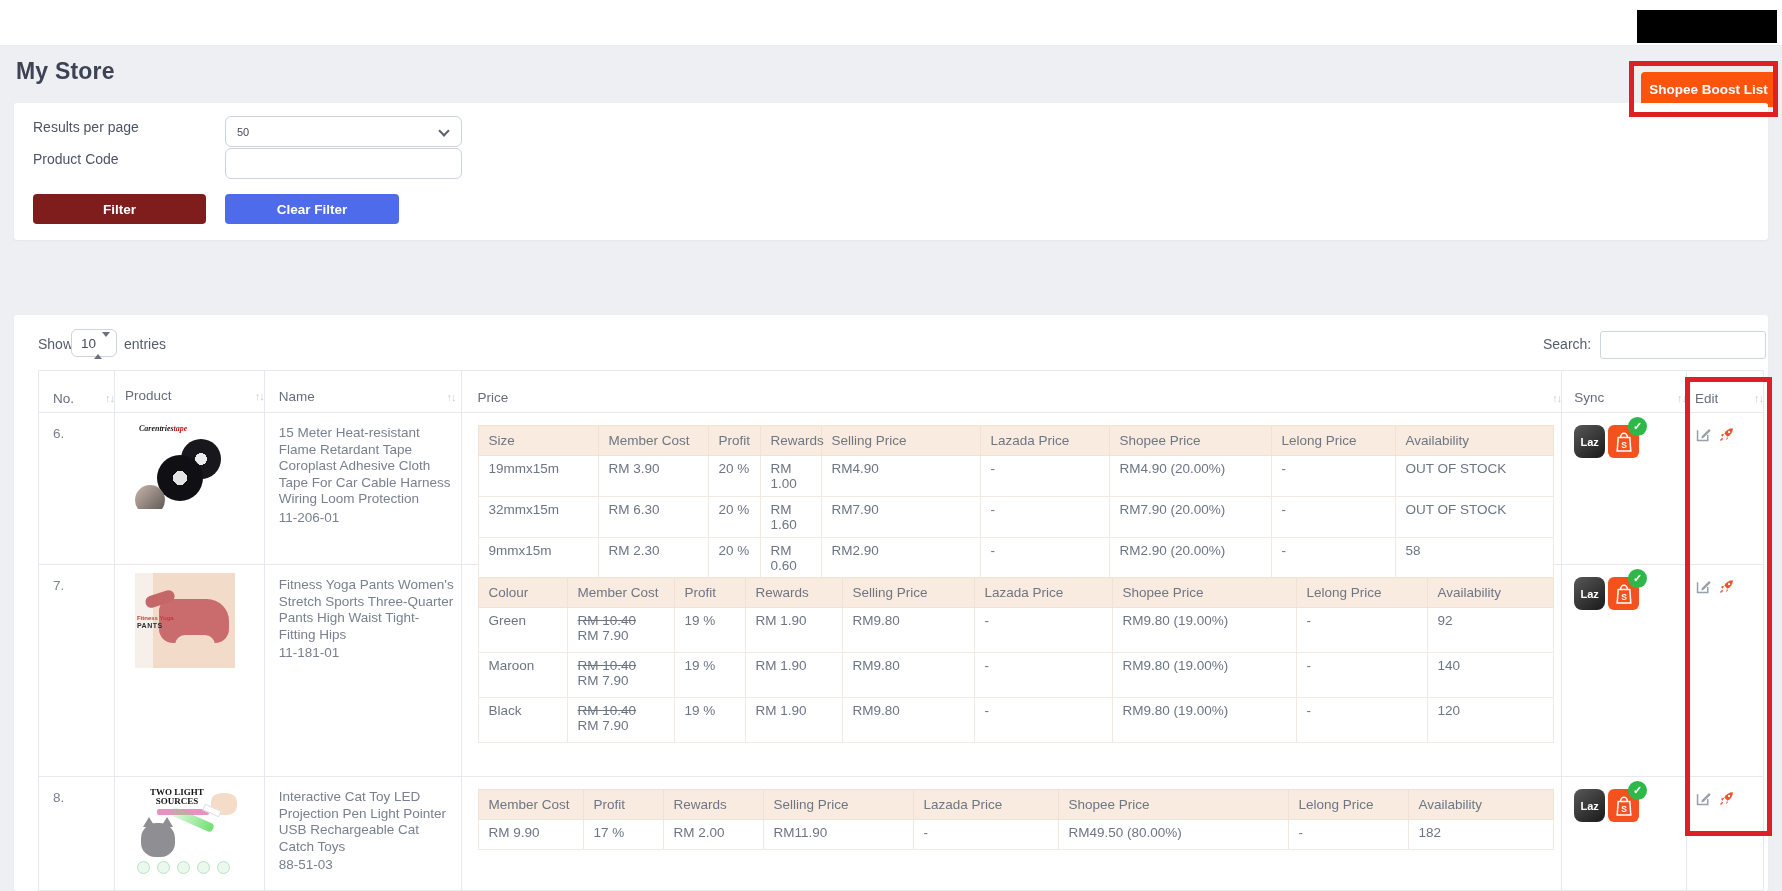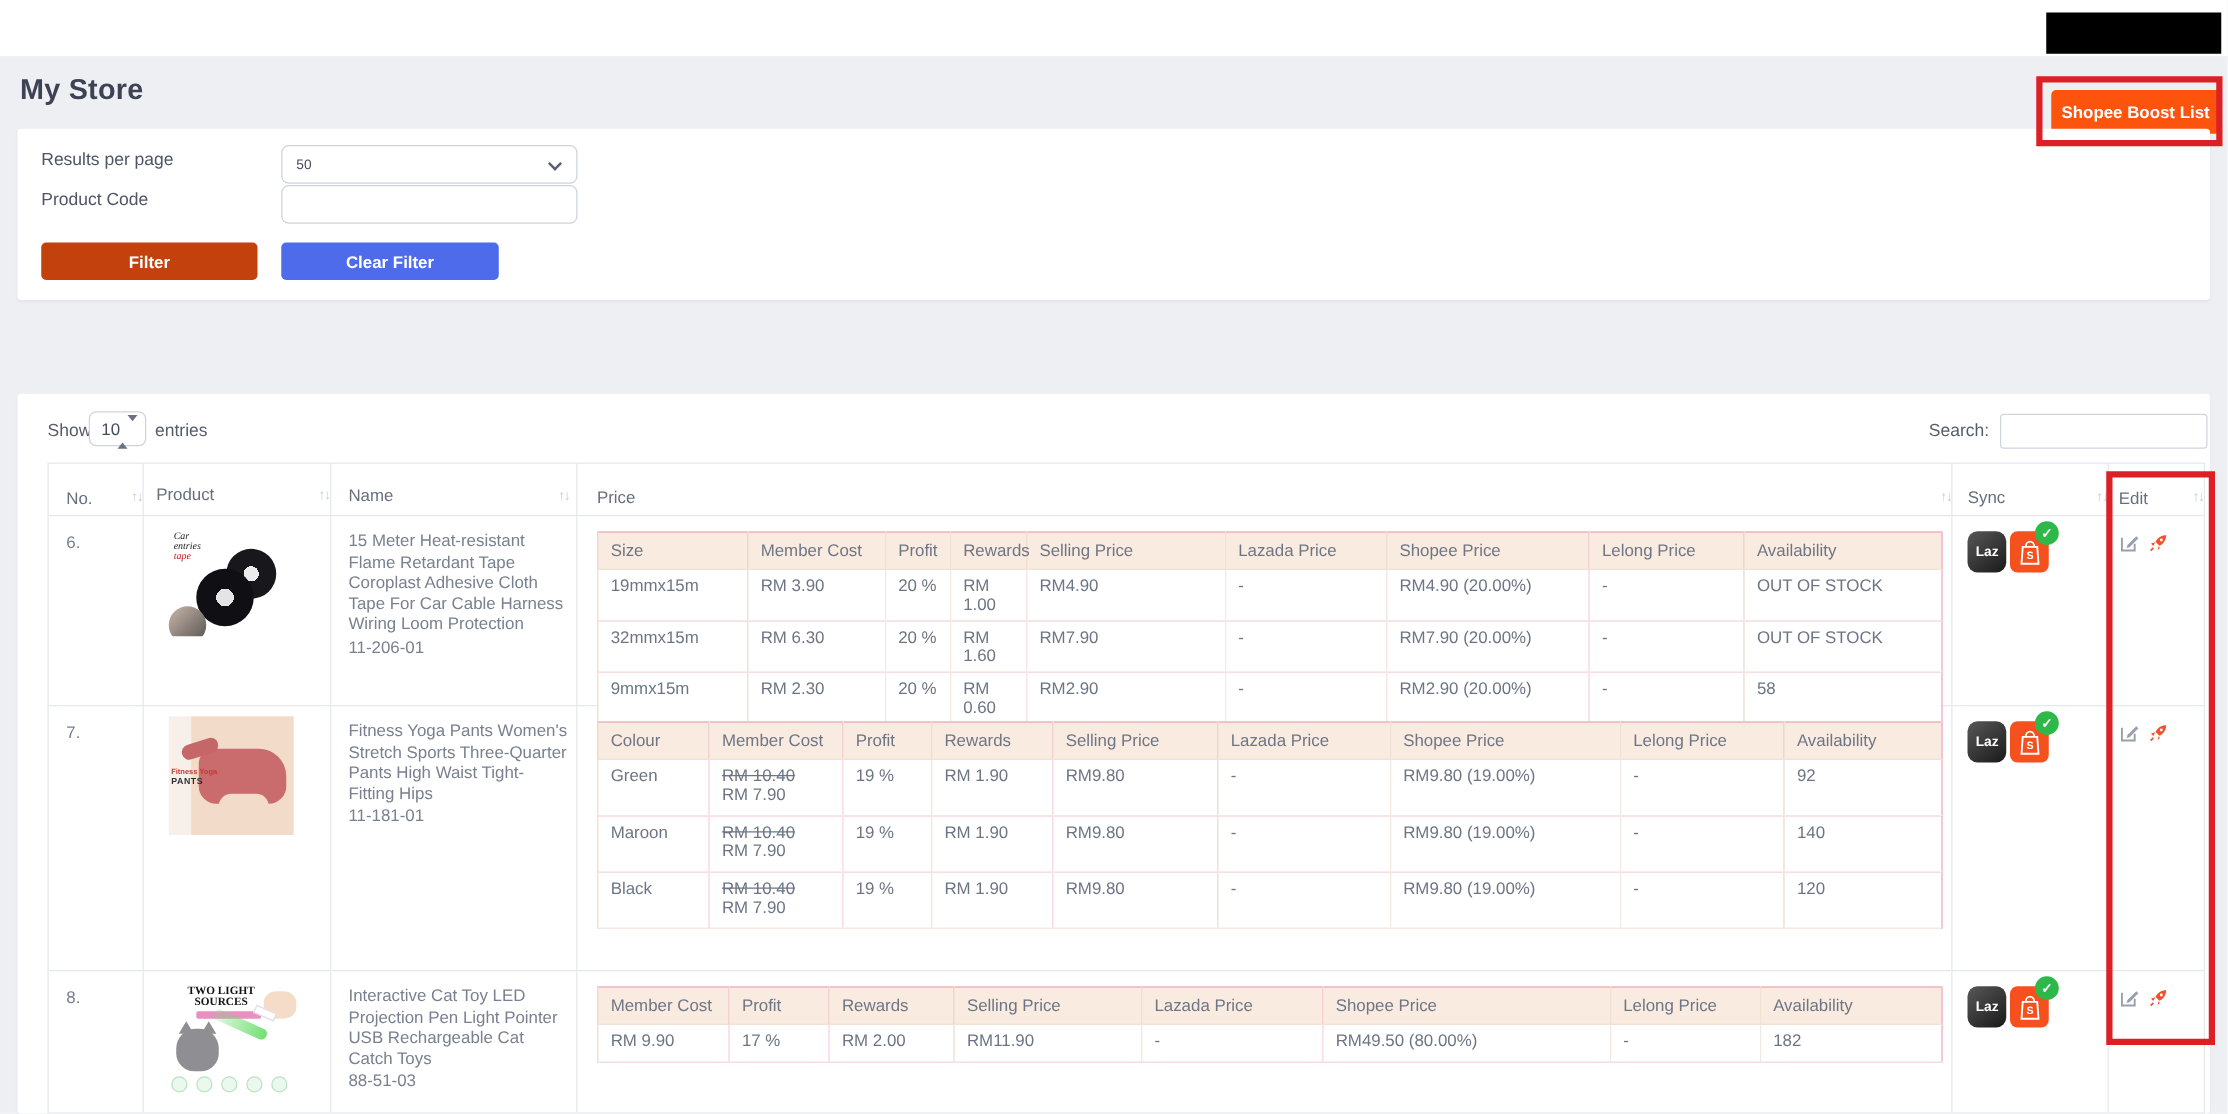--- a/index.html
+++ b/index.html
@@ -30,21 +30,21 @@
 
   .flabel { position:absolute; font-size:14px; color:#4d5464; }
   .lbl-results { left:19px; top:16px; }
   .lbl-code    { left:19px; top:48px; }
   .selwrap { position:absolute; left:211px; top:13px; width:237px; height:31px; border:1px solid #cdd3dc; border-radius:6px; background:#fff; }
   .selwrap select { width:100%; height:100%; border:none; background:transparent; -webkit-appearance:none; appearance:none;
     padding:0 26px 0 11px; font-size:11px; color:#454c5c; font-family:inherit; outline:none; }
   .chev { position:absolute; right:13px; top:10px; width:8px; height:8px; border-right:2px solid #5a6170; border-bottom:2px solid #5a6170; transform:rotate(45deg); pointer-events:none; }
   .input-code { position:absolute; left:211px; top:45px; width:237px; height:31px; border:1px solid #cdd3dc; border-radius:6px; padding:0 10px; font-size:14px; color:#454c5c; font-family:inherit; }
   .btn { position:absolute; top:91px; height:30px; border:none; border-radius:4px; color:#fff; font-weight:700; font-size:13.5px; cursor:pointer; font-family:inherit; }
-  .btn-filter { left:19px;  width:173px; background:#c2410c; }
+  .btn-filter { left:19px;  width:173px; background:#7f1d1d; }
   .btn-clear  { left:211px; width:174px; background:#4d6bea; }
 
   
   .show-label    { position:absolute; left:24px;  top:21px; font-size:14px; color:#555c6b; }
   .entries-label { position:absolute; left:110px; top:21px; font-size:14px; color:#555c6b; }
   .pagesize { position:absolute; left:57px; top:14px; width:46px; height:28px; border:1px solid #ced4dc; border-radius:6px; background:#fff; }
   .pagesize select { width:100%; height:100%; border:none; background:transparent; appearance:none; -webkit-appearance:none; padding:0 0 0 9px; font-size:13.5px; color:#454c5c; font-family:inherit; outline:none; }
   .spin { position:absolute; right:6px; top:7px; pointer-events:none; }
   .tri-up   { width:0; height:0; border-left:4px solid transparent; border-right:4px solid transparent; border-bottom:5px solid #6a7180; margin-bottom:2px; }
   .tri-down { width:0; height:0; border-left:4px solid transparent; border-right:4px solid transparent; border-top:5px solid #6a7180; }
@@ -63,21 +63,21 @@
   .c-no    { width:76px;  padding:13px 0 0 14px; }
   .c-prod  { width:150px; padding:8px 0 0 10px; }
   .c-name  { width:197px; padding:12px 5px 0 14px; line-height:16.5px; }
   .c-price { width:1102px; padding:12px 0 0 16px; }
   .c-sync  { width:125px; padding:12px 0 0 12px; }
   .c-edit  { width:76px;  padding:13px 0 0 8px; }
   .r6 { height:152px; } .r7 { height:212px; } .r8 { height:114px; }
   .pcode { margin-top:2px; }
 
   
-  table.itable { border-collapse:collapse; table-layout:fixed; width:1075px; background:#ec4899;padding-left:21px; }
+  table.itable { border-collapse:collapse; table-layout:fixed; width:1075px; background:#f9a8d4;padding-left:21px; }
   .itable th { background:#f9ebdf; border:1px solid #f0e2d4; font-weight:400; font-size:13.5px; color:#6e7685; text-align:left; padding:6px 10px; height:30px; }
   .itable td { border:1px solid #f2eae2; font-size:13.5px; color:#6d7584; padding:5px 10px; vertical-align:top; background:#fff; }
   .it6 td { height:28px; }
   .it7 td { height:45px; }
   .it8 td { height:30px; }
   .it6 col:nth-child(1){width:120px} .it6 col:nth-child(2){width:110px} .it6 col:nth-child(3){width:52px}
   .it6 col:nth-child(4){width:61px}  .it6 col:nth-child(5){width:159px} .it6 col:nth-child(6){width:129px}
   .it6 col:nth-child(7){width:162px} .it6 col:nth-child(8){width:124px} .it6 col:nth-child(9){width:158px}
   .it7 col:nth-child(1){width:89px}  .it7 col:nth-child(2){width:107px} .it7 col:nth-child(3){width:71px}
   .it7 col:nth-child(4){width:97px}  .it7 col:nth-child(5){width:132px} .it7 col:nth-child(6){width:138px}
@@ -97,21 +97,21 @@
   .check-badge { position:absolute; top:-8px; right:-8px; width:19px; height:19px; border-radius:50%; background:#2eb84a;
     color:#fff; font-size:11px; font-weight:700; display:flex; align-items:center; justify-content:center; }
 
   
   .editwrap { display:flex; gap:6px; align-items:center; }
   .icon-btn { cursor:pointer; display:inline-flex; }
 
   
   .pimg { position:relative; overflow:hidden; background:#fff; }
   .p6img { width:102px; height:88px; margin-left:8px; }
-  .p6text { position:absolute; left:6px; top:4px; font-family:"Liberation Serif",serif; font-style:italic; font-weight:400; font-size:8px; line-height:8px; color:#1a1a1a; display:flex; flex-direction:column; }
+  .p6text { position:absolute; left:6px; top:4px; font-family:"Liberation Serif",serif; font-style:italic; font-weight:700; font-size:8px; line-height:8px; color:#1a1a1a; display:flex; flex-direction:row; }
   .p6text .red { color:#c01818; }
   .donut { position:absolute; border-radius:50%; }
   .d1 { left:48px; top:18px; width:40px; height:40px; background:radial-gradient(circle,#ececec 0 6px,#17171c 6px 100%); }
   .d2 { left:24px; top:34px; width:46px; height:46px; background:radial-gradient(circle,#e4e4e4 0 7px,#101014 7px 100%); }
   .p6hand { position:absolute; left:2px; top:64px; width:30px; height:30px; border-radius:50%; background:linear-gradient(135deg,#c9b8ad,#55504c); }
   .p7img { width:100px; height:95px; margin-left:10px; background:#f7f0ea; }
   .p7skin { position:absolute; left:18px; top:0; width:82px; height:95px; background:#f2dcc9; }
   .p7shorts { position:absolute; left:24px; top:26px; width:70px; height:44px; background:#ca6c6e; border-radius:12px 22px 14px 14px; }
   .p7leg { position:absolute; left:40px; top:62px; width:40px; height:33px; background:#f2dcc9; border-radius:10px 10px 0 0; }
   .p7band { position:absolute; left:10px; top:20px; width:30px; height:12px; background:#c56668; border-radius:6px; transform:rotate(-18deg); }

